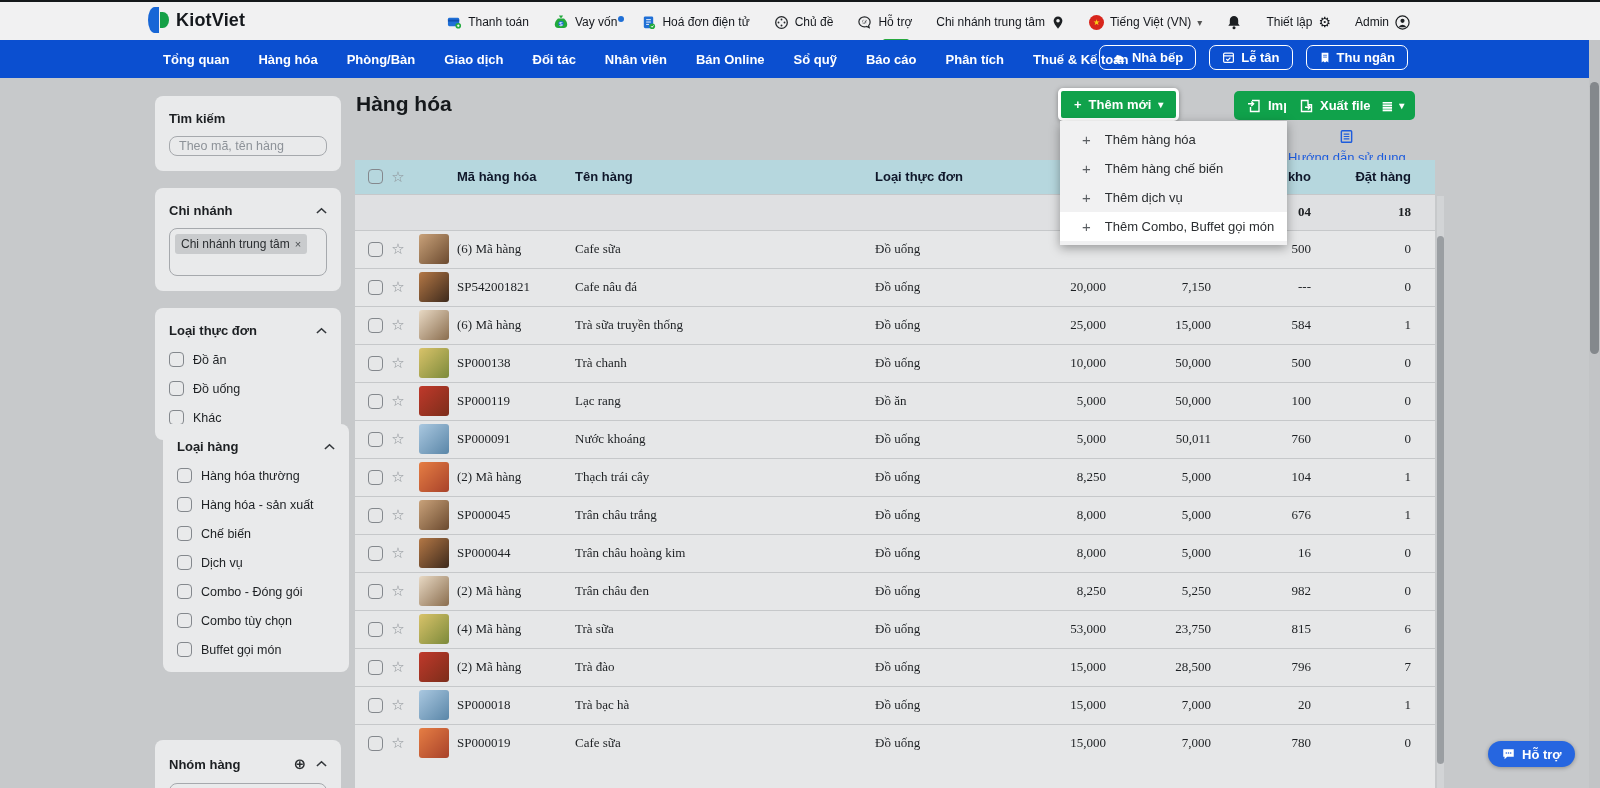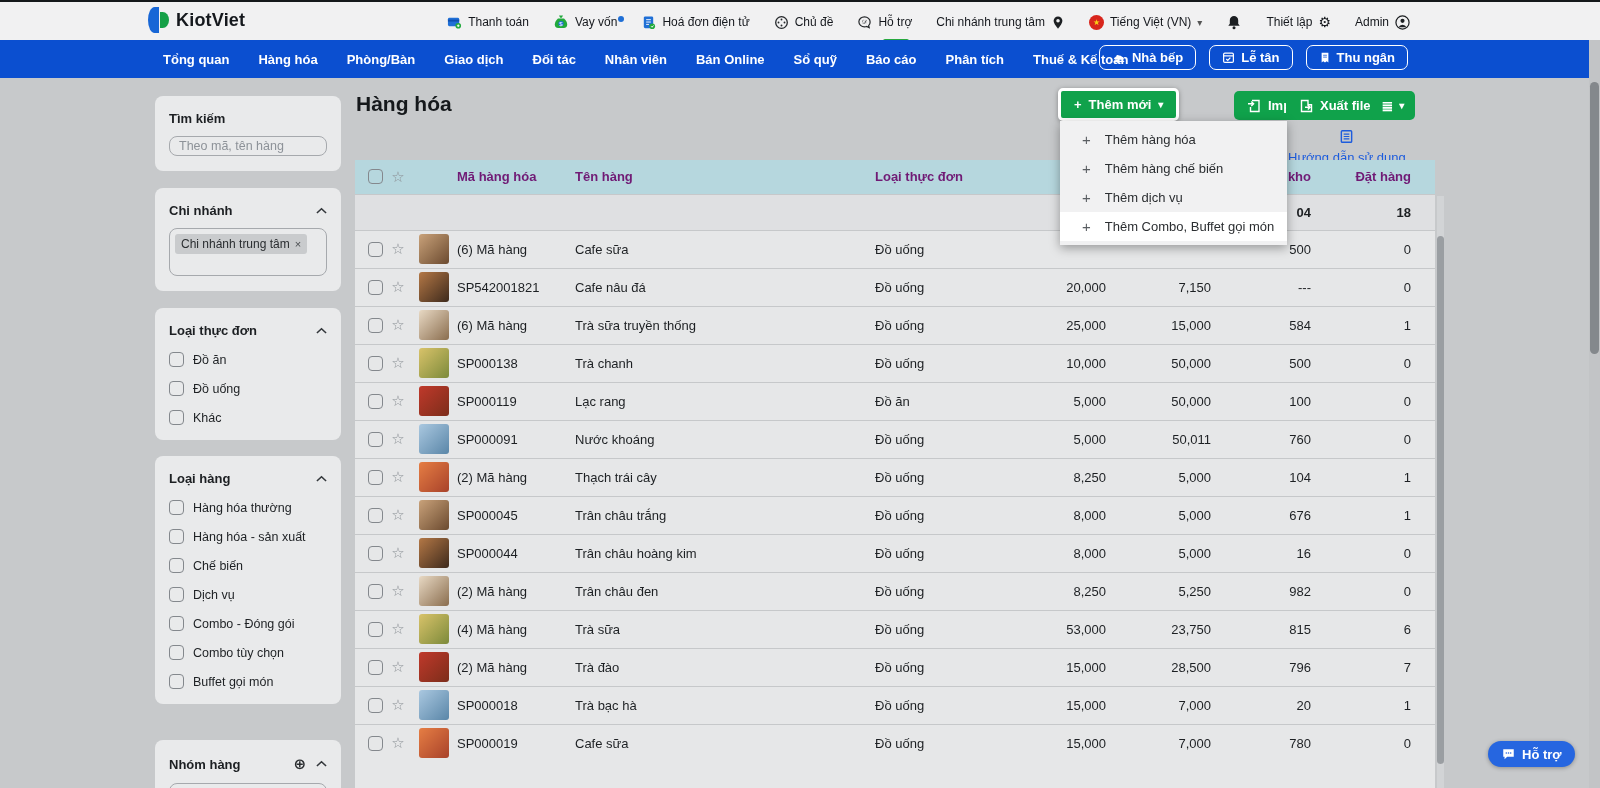--- a/index.html
+++ b/index.html
@@ -72,24 +72,24 @@
   .ditem { display:flex; align-items:center; gap:14px; height:29px; padding:0 0 0 22px;
     font-size:13px; color:#2b2e31; cursor:pointer; }
   .ditem .dplus { color:#5a5e62; font-size:15px; }
   .ditem.active { background:#fff; }
 
   
   .table-wrap { position:absolute; left:355px; top:160px; width:1080px; height:628px; background:#e6e7e8; overflow:hidden; }
   table { border-collapse:collapse; table-layout:fixed; width:1080px; font-size:13px; color:#1d2023; }
   col.c1{width:30px} col.c2{width:26px} col.c3{width:46px} col.c4{width:118px} col.c5{width:300px}
   col.c6{width:155px} col.c7{width:100px} col.c8{width:105px} col.c9{width:100px} col.c10{width:100px}
-  thead td { background:#b6d7de; height:34px; font-weight:bold; color:#701a75; }
+  thead td { background:#b6d7de; height:34px; font-weight:bold; color:#0f172a; }
   td { vertical-align:middle; }
   .num { text-align:right; padding-right:24px; }
-  tbody tr { border-top:1px solid #c6c8ca; }
+  tbody tr { border-top:1px solid #c6c8ca;font-family:Liberation Serif, serif; }
   tbody td { height:38px; }
   tr.summary td { background:#dfe0e2; font-weight:bold; height:36px; }
   .cbx { width:15px; height:15px; border:1.5px solid #84888d; border-radius:4px; margin-left:13px; cursor:pointer; }
   .star { color:#8c9196; font-size:15px; text-align:center; cursor:pointer; }
   .thumb { width:30px; height:30px; border-radius:3px; margin-left:8px; background:#bbb; }
   .g0{background:linear-gradient(135deg,#c9a27a,#6b4a2f);} .g1{background:linear-gradient(135deg,#b47846,#3e2a1c);}
   .g2{background:linear-gradient(135deg,#e8d9c4,#8a6d4e);} .g3{background:linear-gradient(135deg,#d9c36a,#7c8a3a);}
   .g4{background:linear-gradient(135deg,#c0392b,#7c2d1a);} .g5{background:linear-gradient(135deg,#aac8e0,#5a86a8);}
   .g6{background:linear-gradient(135deg,#e67e44,#a8422a);}
   .inner-scroll { position:absolute; left:1437px; top:196px; width:7px; height:592px; background:#d2d4d6; }
@@ -270,21 +270,21 @@
   <div class="chk-row">
       <span class="box"></span>
       <span>Đồ uống</span>
     </div>
   <div class="chk-row">
       <span class="box"></span>
       <span>Khác</span>
     </div>
 </div>
 
-<div class="card" style="top:456px;">
+<div class="card" style="top:424px;margin-left:8px;">
   <h3>
       <span>Loại hàng</span>
       <span class="sp"></span>
     <svg width="11" height="8" viewBox="0 0 12 8">
         <path d="M1 6.2L6 1.6l5 4.6" fill="none" stroke="#33373b" stroke-width="1.7"></path>
       </svg>
   </h3>
   <div class="chk-row">
       <span class="box"></span>
       <span>Hàng hóa thường</span>

